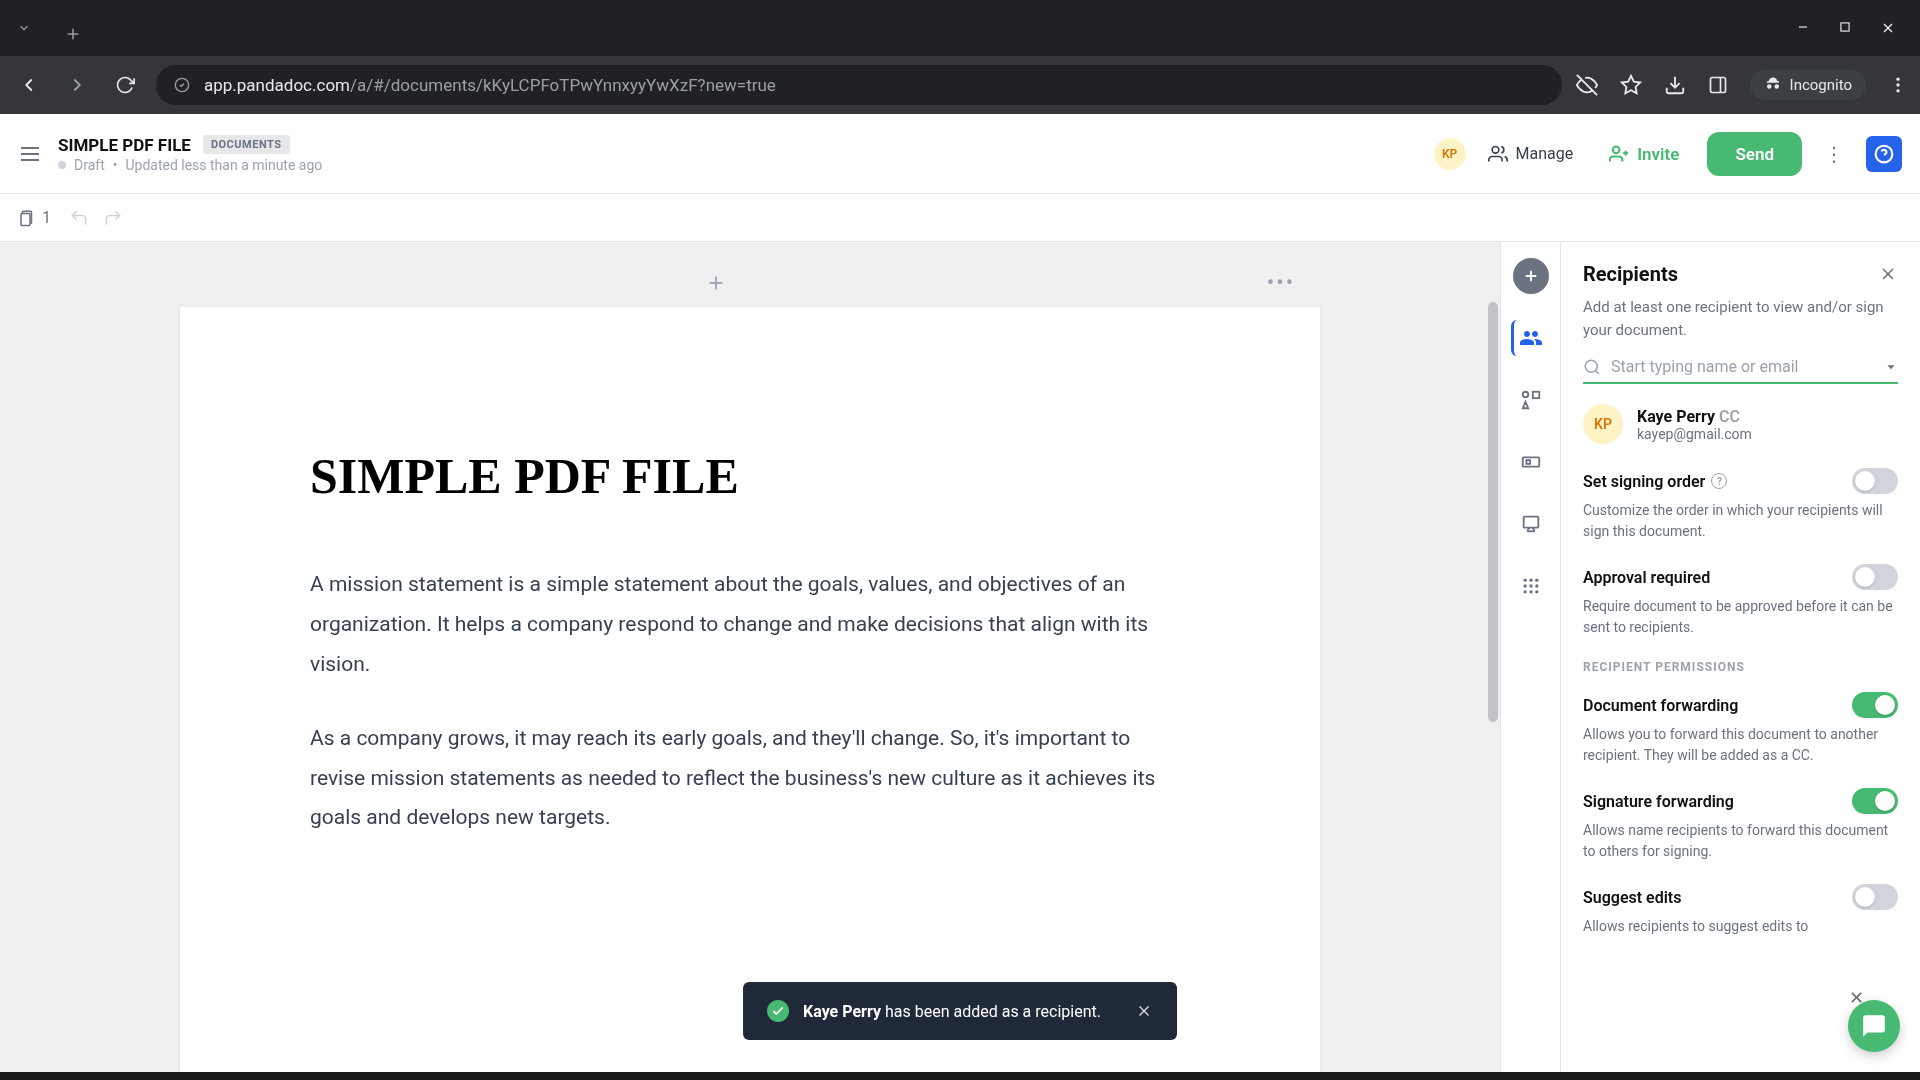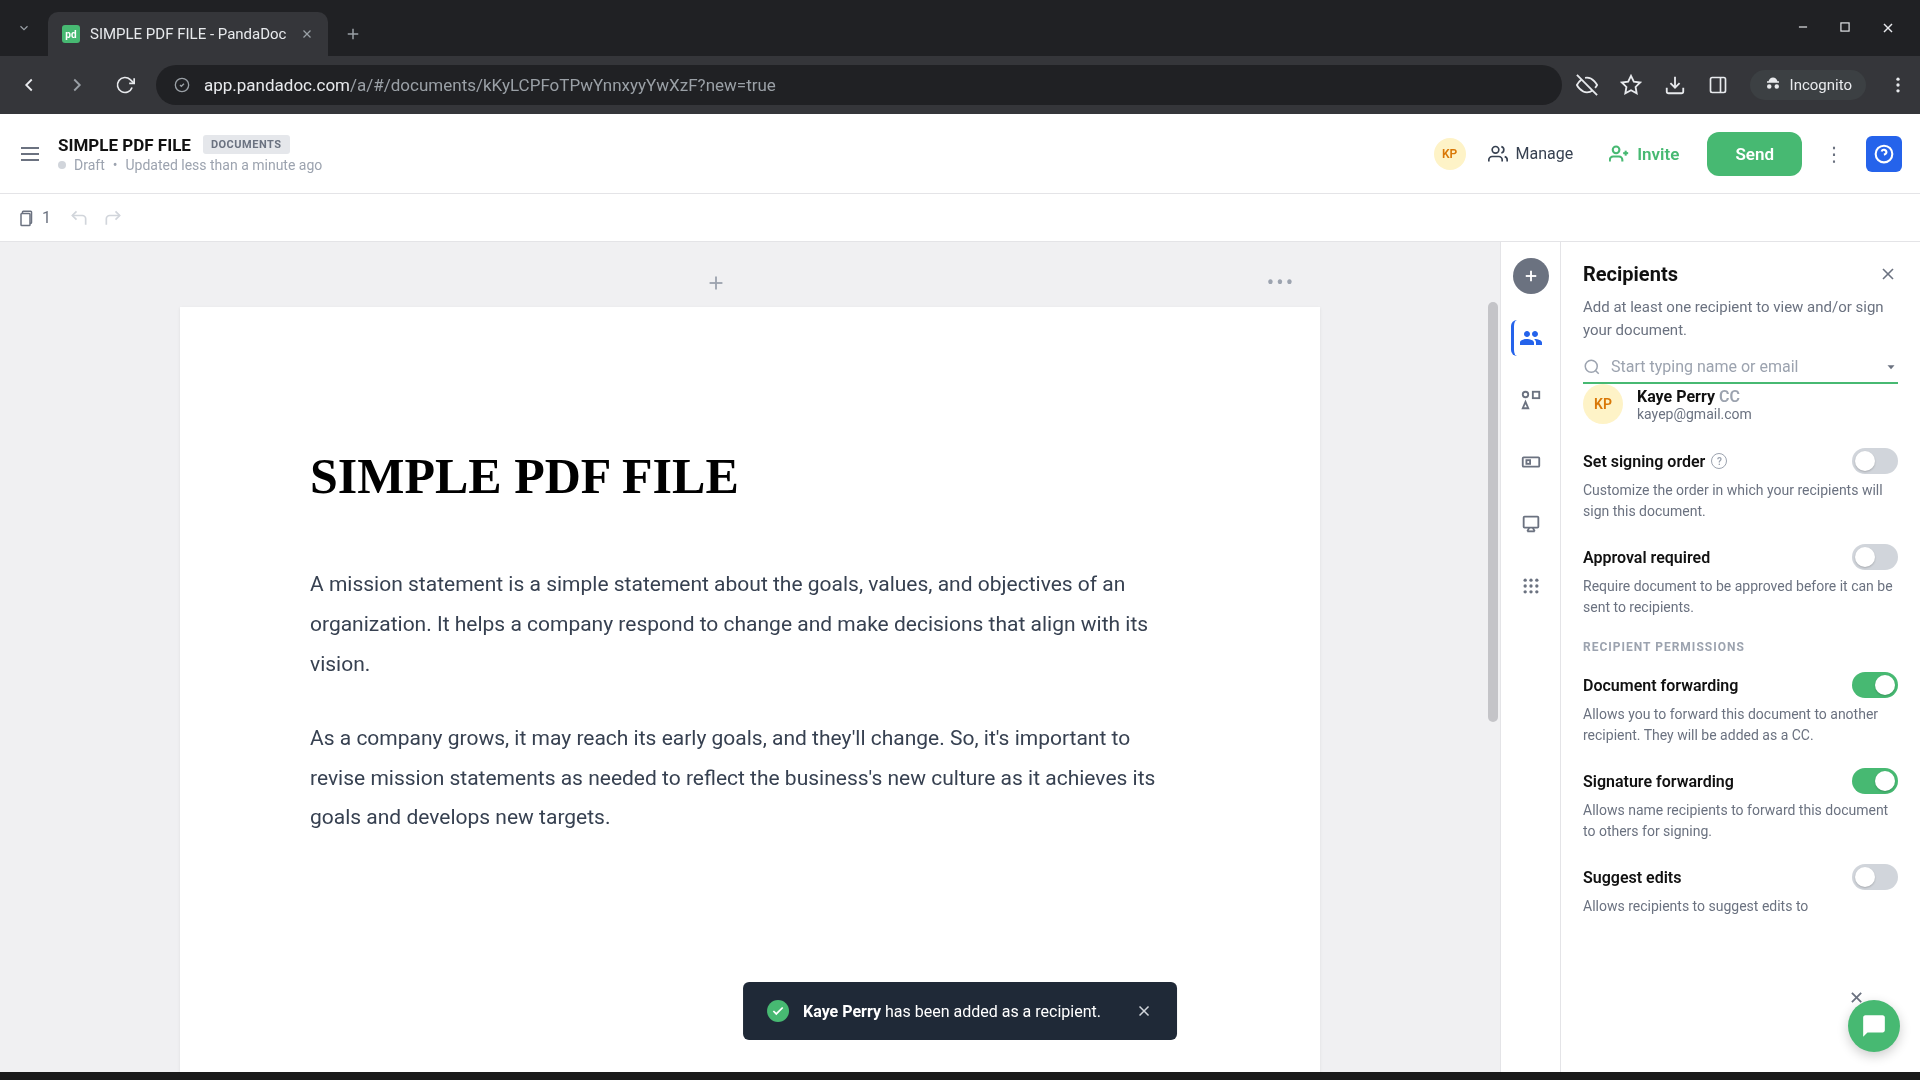--- a/index.html
+++ b/index.html
@@ -68,21 +68,21 @@
 .rail-icon { width: 36px; height: 36px; display: flex; align-items: center; justify-content: center; color: #6b7280; cursor: pointer; border-radius: 6px; }
 .rail-icon.add { background: #6b7280; color: #fff; border-radius: 50%; }
 .rail-icon.active { color: #2563eb; border-left: 3px solid #2563eb; margin-left: -3px; }
 
 
 .panel { width: 360px; background: #fff; border-left: 1px solid #e4e4e7; padding: 20px 22px; overflow-y: auto; }
 .panel-header { display: flex; justify-content: space-between; align-items: center; margin-bottom: 10px; }
 .panel-title { font-size: 20px; font-weight: 700; color: #111; }
 .panel-close { color: #6b7280; cursor: pointer; }
 .panel-sub { font-size: 15px; color: #6b7280; line-height: 1.5; margin-bottom: 16px; }
-.search-row { display: flex; align-items: center; gap: 10px; border-bottom: 2px solid #47b972; padding-bottom: 6px; }
+.search-row { display: flex; align-items: center; gap: 10px; border-bottom: 2px solid #47b972; padding-bottom: 6px; margin-bottom: 20px; }
 .search-row input { border: none; outline: none; font-size: 16px; flex: 1; color: #111; }
 .search-row input::placeholder { color: #9ca3af; }
 .recipient-item { display: flex; align-items: center; gap: 14px; margin-bottom: 24px; }
 .recipient-avatar { width: 40px; height: 40px; border-radius: 50%; background: #fef3c7; color: #d97706; display: flex; align-items: center; justify-content: center; font-size: 14px; font-weight: 600; }
 .recipient-name { font-size: 16px; font-weight: 700; color: #111; }
 .recipient-cc { color: #9ca3af; font-weight: 600; }
 .recipient-email { font-size: 14px; color: #6b7280; }
 
 .setting-row { display: flex; justify-content: space-between; align-items: center; margin-bottom: 6px; }
 .setting-label { font-size: 16px; font-weight: 600; color: #111; display: flex; align-items: center; gap: 6px; }
@@ -112,30 +112,20 @@
 svg { display: block; }
 </style>
 </head>
 <body>
 
 <div class="browser-top">
   <div class="tab-dropdown">
     <svg width="14" height="14" viewBox="0 0 24 24" fill="none" stroke="currentColor" stroke-width="2">
         <polyline points="6 9 12 15 18 9"></polyline>
       </svg>
-  </div>
-  <div class="tab">
-    <div class="tab-favicon">pd</div>
-    <div class="tab-title">SIMPLE PDF FILE - PandaDoc</div>
-    <div class="tab-close">
-      <svg width="14" height="14" viewBox="0 0 24 24" fill="none" stroke="currentColor" stroke-width="2">
-          <line x1="18" y1="6" x2="6" y2="18"></line>
-          <line x1="6" y1="6" x2="18" y2="18"></line>
-        </svg>
-    </div>
   </div>
   <div class="new-tab">
     <svg width="18" height="18" viewBox="0 0 24 24" fill="none" stroke="currentColor" stroke-width="2">
         <line x1="12" y1="5" x2="12" y2="19"></line>
         <line x1="5" y1="12" x2="19" y2="12"></line>
       </svg>
   </div>
   <div class="window-controls">
     <span>
         <svg width="14" height="14" viewBox="0 0 24 24" fill="none" stroke="currentColor" stroke-width="2">

